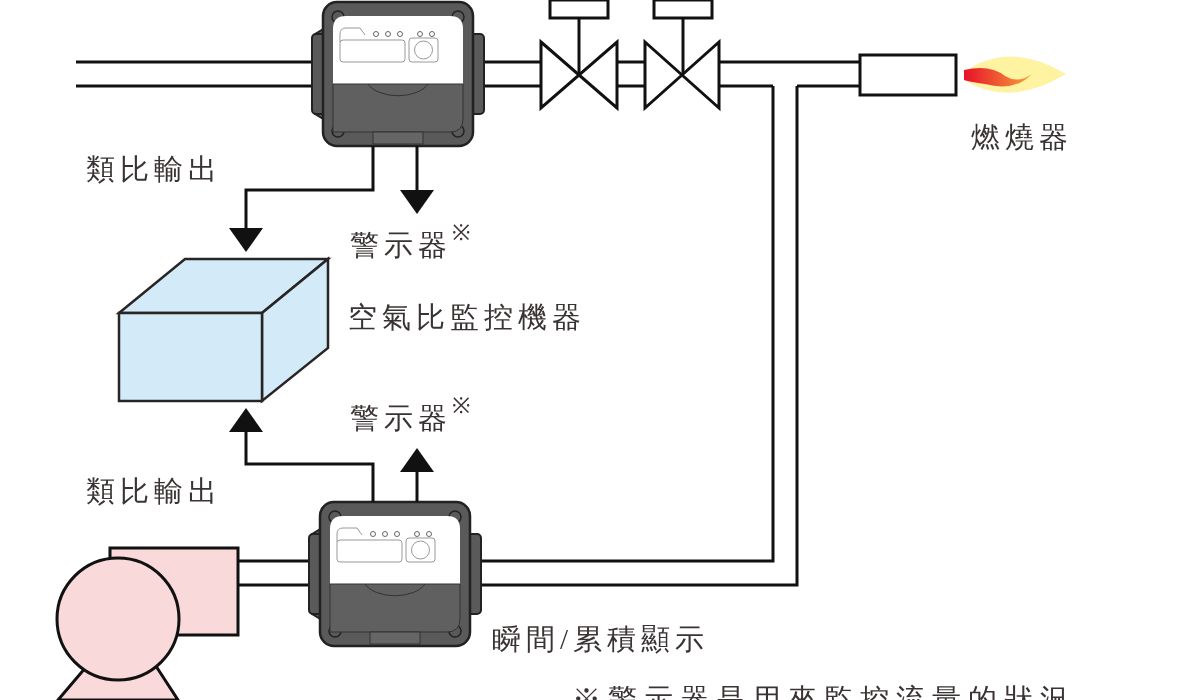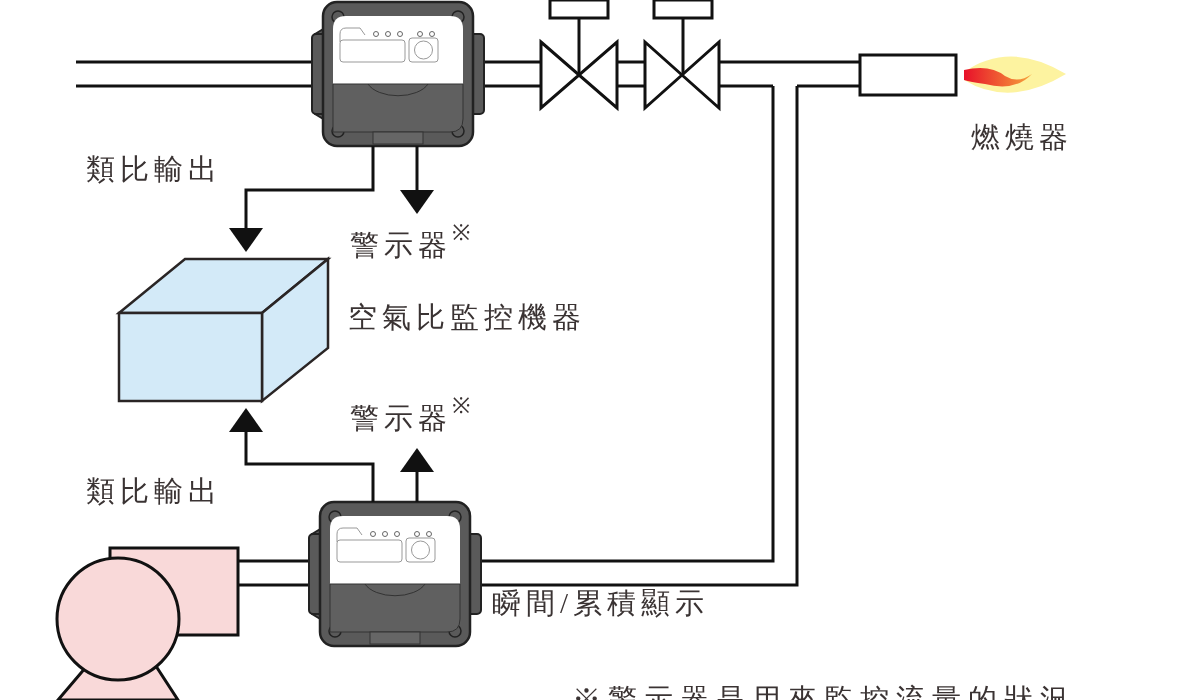--- a/index.html
+++ b/index.html
@@ -119,14 +119,14 @@
     <rect x="119" y="313" width="143" height="88"></rect>
   </g>
 </svg>
 
 <div class="lbl" style="left:971px;top:118px;">燃燒器</div>
 <div class="lbl" style="left:86px;top:150px;">類比輸出</div>
 <div class="lbl" style="left:350px;top:226px;"><span>警示器</span><span class="sup">※</span></div>
 <div class="lbl" style="left:348px;top:298px;">空氣比監控機器</div>
 <div class="lbl" style="left:350px;top:399px;"><span>警示器</span><span class="sup">※</span></div>
 <div class="lbl" style="left:86px;top:472px;">類比輸出</div>
-<div class="lbl" style="left:492px;top:584px;">瞬間/累積顯示</div>
+<div class="lbl" style="left:492px;top:620px;">瞬間/累積顯示</div>
 <div class="lbl" style="left:572px;top:680px;letter-spacing:7px;">※警示器是用來監控流量的狀況，</div>
 
 </body></html>

